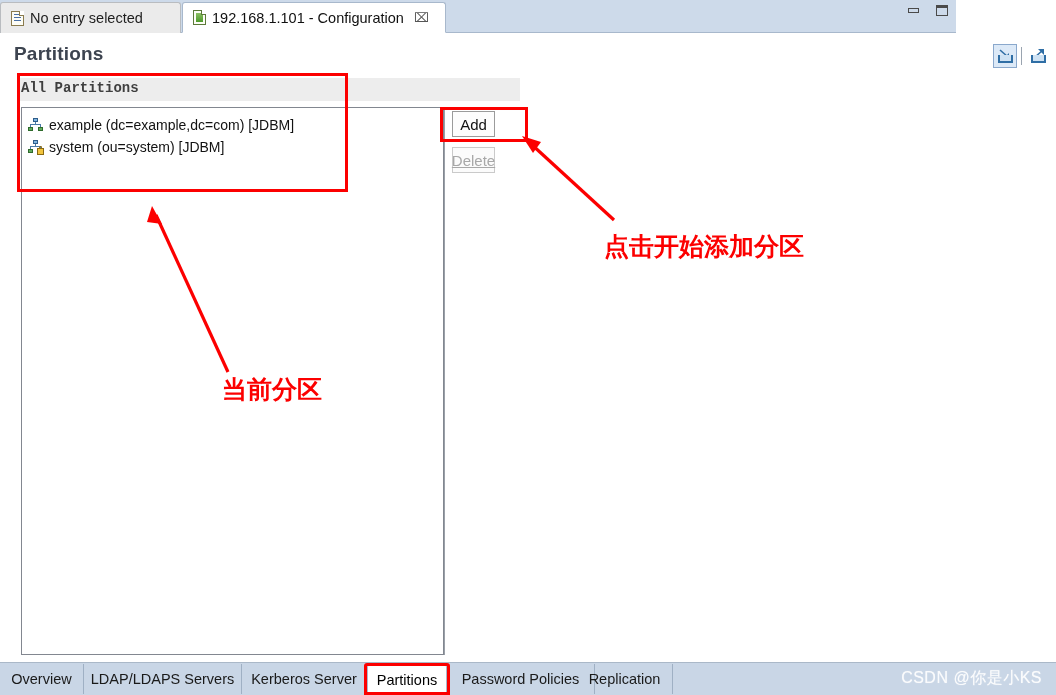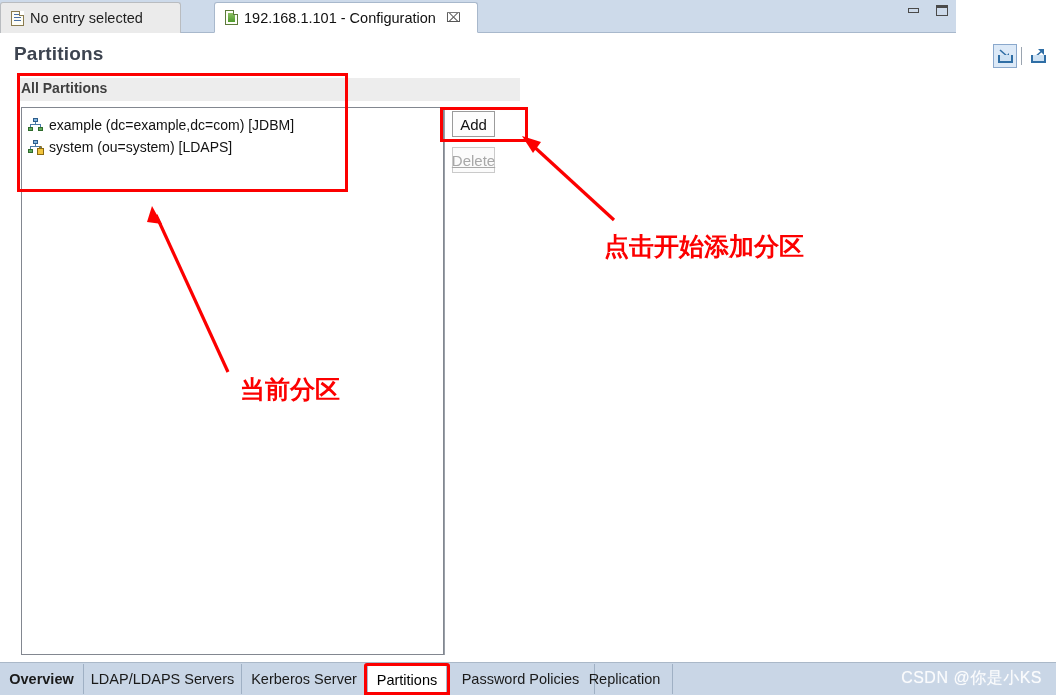--- a/index.html
+++ b/index.html
@@ -56,21 +56,20 @@
     border-bottom: none;
     color: #1e1e1e;
   }
   .tab.active {
     left: 182px;
     width: 264px;
     background: #ffffff;
     border: 1px solid #a8b8cc;
     border-bottom: 1px solid #ffffff;
     color: #101010;
-    margin-left: 32px;
   }
   .tab-label { white-space: nowrap; }
   .tab-close {
     margin-left: 4px;
     font-size: 13px;
     color: #555;
     line-height: 1;
   }
 
   
@@ -187,20 +186,21 @@
     left: 17px; top: 78px;
     width: 503px; height: 23px;
     background: #ededed;
   }
   .section-title {
     position: absolute;
     left: 21px; top: 80px;
     font-size: 14px;
     font-weight: bold;
     color: #3f3f3f;
+    font-family: Liberation Mono, monospace;
   }
   .list-box {
     position: absolute;
     left: 21px; top: 107px;
     width: 423px; height: 548px;
     background: #ffffff;
     border: 1px solid #828790;
     box-sizing: border-box;
     overflow: hidden;
   }
@@ -355,21 +355,21 @@
 
   .anno-text {
     position: absolute;
     color: #fc0000;
     font-weight: bold;
     font-size: 25px;
     font-family: "DejaVu Sans", sans-serif;
     white-space: nowrap;
   }
   .anno-text.t1 { left: 604px; top: 230px; }
-  .anno-text.t2 { left: 240px; top: 373px; }
+  .anno-text.t2 { left: 222px; top: 373px; }
 
   .anno-svg {
     position: absolute;
     left: 0; top: 0;
     width: 1056px; height: 695px;
     pointer-events: none;
   }
 </style>
 </head>
 <body>
@@ -441,31 +441,31 @@
       <span class="part-icon">
         <span class="nd top"></span>
           <span class="stem"></span>
           <span class="bar"></span>
         <span class="leg-l"></span>
           <span class="leg-r"></span>
         <span class="nd bl"></span>
           <span class="nd br"></span>
         <span class="lock"></span>
       </span>
-      <span>system (ou=system) [LDAPS]</span>
+      <span>system (ou=system) [JDBM]</span>
     </div>
   </div>
 
   <div class="panel-divider"></div>
 
   <div class="btn add">Add</div>
   <div class="btn delete">Delete</div>
 
   <div class="bottombar">
-    <div class="btab" style="left:0px;width:84px;font-weight:bold;">Overview</div>
+    <div class="btab" style="left:0px;width:84px;">Overview</div>
     <div class="btab" style="left:84px;width:158px;">LDAP/LDAPS Servers</div>
     <div class="btab" style="left:242px;width:125px;">Kerberos Server</div>
     <div class="btab active" style="left:367px;width:80px;">Partitions</div>
     <div class="btab" style="left:447px;width:148px;">Password Policies</div>
     <div class="btab" style="left:577px;width:96px;">Replication</div>
     <div class="watermark">CSDN @你是小KS</div>
   </div>
 
   <div class="anno-box list"></div>
   <div class="anno-box add"></div>

